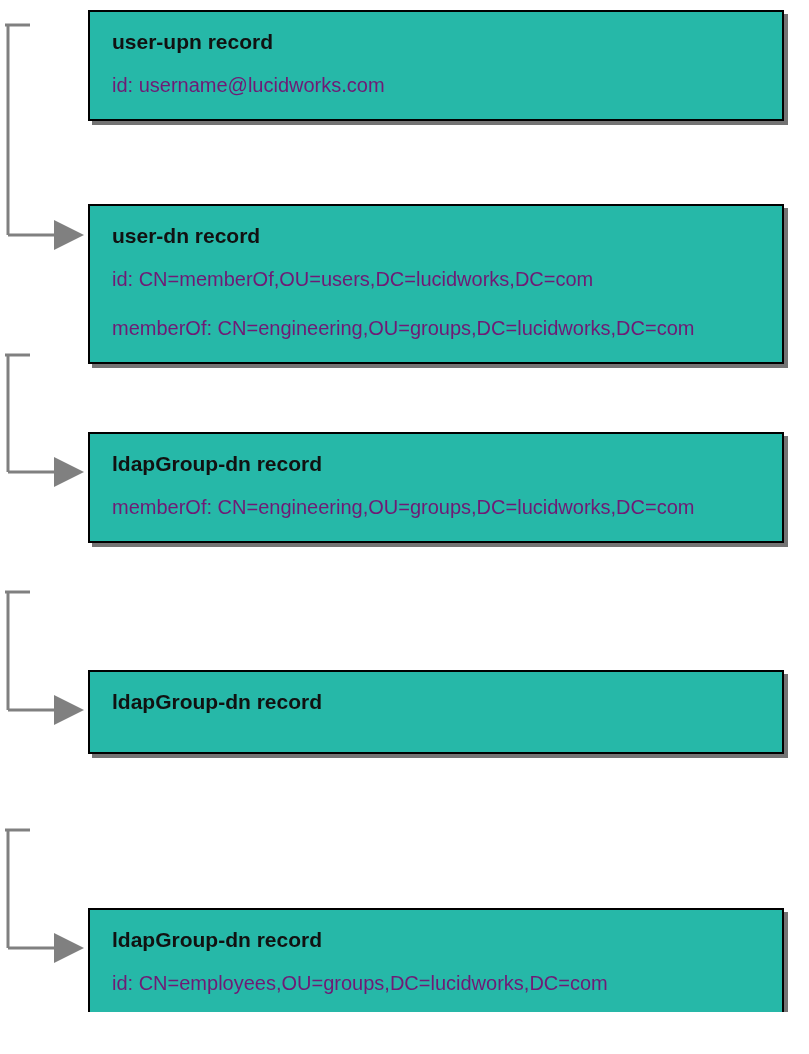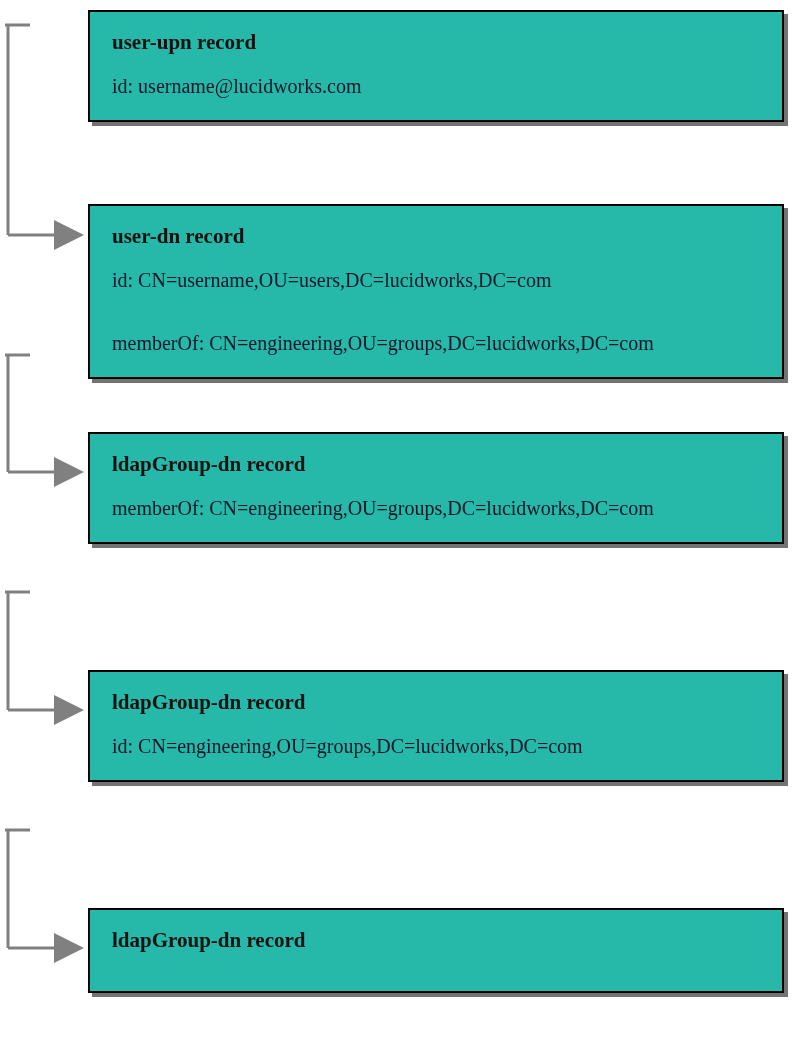--- a/index.html
+++ b/index.html
@@ -4,21 +4,21 @@
 <style>
   html, body {
     margin: 0;
     padding: 0;
     background: #ffffff;
   }
   .canvas {
     position: relative;
     width: 809px;
     height: 1012px;
-    font-family: Liberation Serif, serif;
+    font-family: Liberation Sans, sans-serif;
   }
   svg.connectors {
     position: absolute;
     left: 0;
     top: 0;
     width: 809px;
     height: 1054px;
     pointer-events: none;
   }
   .box {
@@ -32,26 +32,26 @@
     box-shadow: 4px 4px 0 rgba(0,0,0,0.55);
   }
   .box .title {
     font-size: 21px;
     font-weight: 700;
     color: #111;
     margin: 0 0 18px 0;
   }
   .box .line {
     font-size: 20px;
-    color: #0f172a;
+    color: #701a75;
     margin: 0;
     line-height: 1.35;
   }
   .box .line + .line {
-    margin-top: 36px;
+    margin-top: 22px;
   }
 </style>
 </head>
 <body>
 
 <div class="canvas">
 
   <svg class="connectors" viewBox="0 0 809 1054">
     <defs>
       <marker id="arrowhead" markerWidth="10" markerHeight="10" refX="8" refY="5" orient="auto">
@@ -78,31 +78,31 @@
     </g>
   </svg>
 
   <div class="box" style="top:10px;">
     <p class="title">user-upn record</p>
     <p class="line">id: username@lucidworks.com</p>
   </div>
 
   <div class="box" style="top:204px;">
     <p class="title">user-dn record</p>
-    <p class="line">id: CN=username,OU=users,DC=lucidworks,DC=com</p>
+    <p class="line">id: CN=memberOf,OU=users,DC=lucidworks,DC=com</p>
     <p class="line">memberOf: CN=engineering,OU=groups,DC=lucidworks,DC=com</p>
   </div>
 
   <div class="box" style="top:432px;">
     <p class="title">ldapGroup-dn record</p>
     <p class="line">memberOf: CN=engineering,OU=groups,DC=lucidworks,DC=com</p>
   </div>
 
   <div class="box" style="top:670px;">
     <p class="title">ldapGroup-dn record</p>
-    <p class="line">id: CN=engineering,OU=groups,DC=lucidworks,DC=com</p>
   </div>
 
   <div class="box" style="top:908px;">
     <p class="title">ldapGroup-dn record</p>
+    <p class="line">id: CN=employees,OU=groups,DC=lucidworks,DC=com</p>
   </div>
 
 </div>
 
 </body></html>

